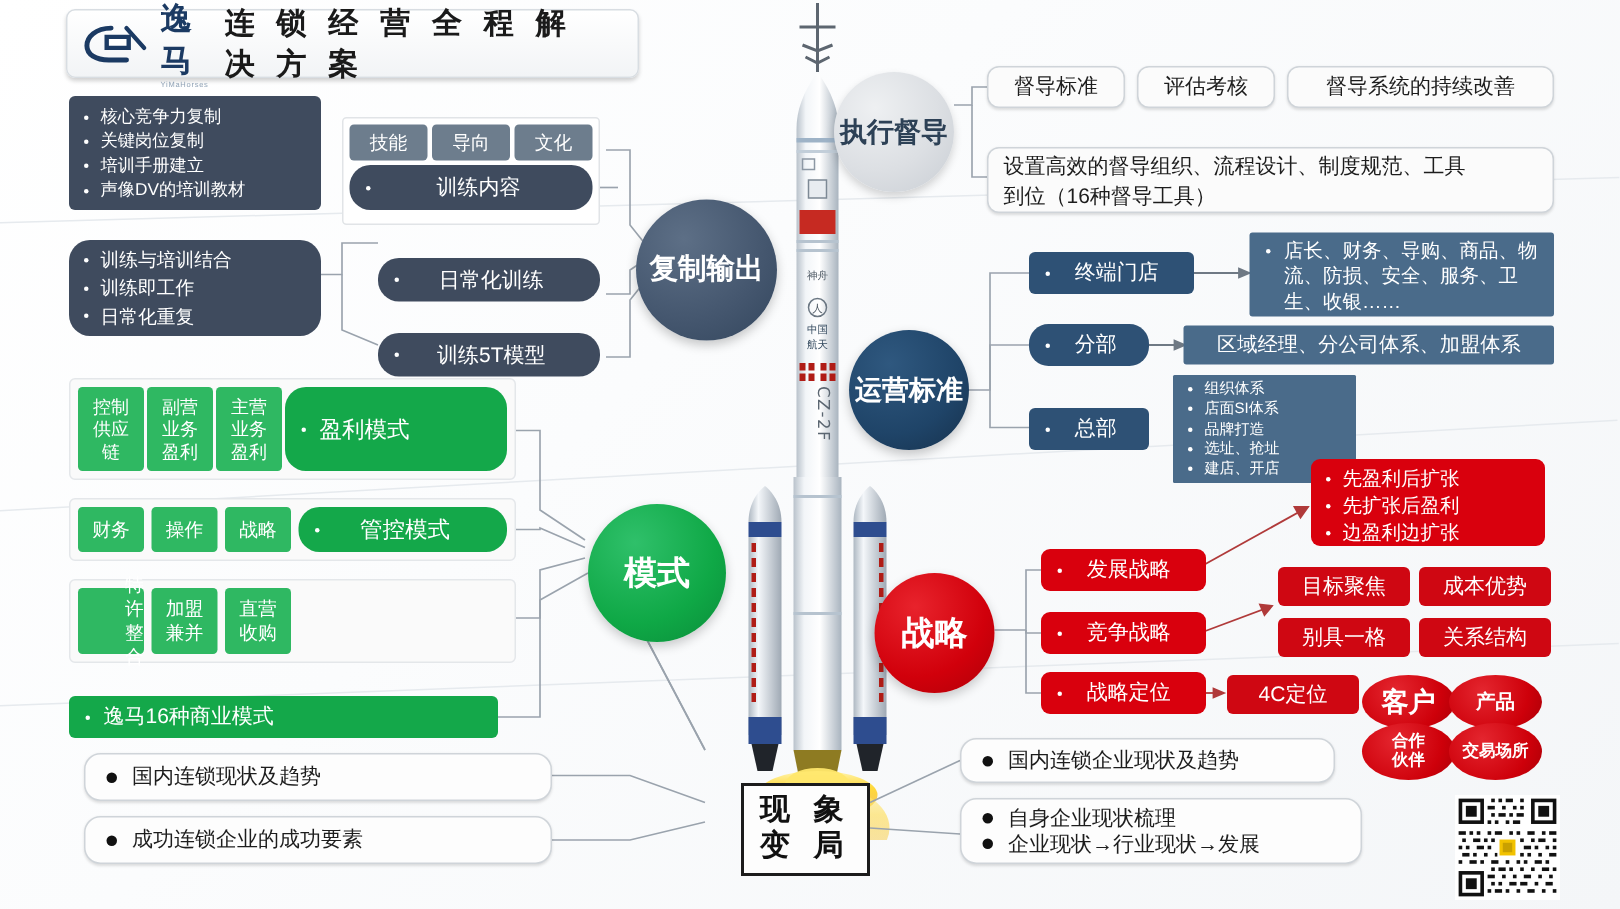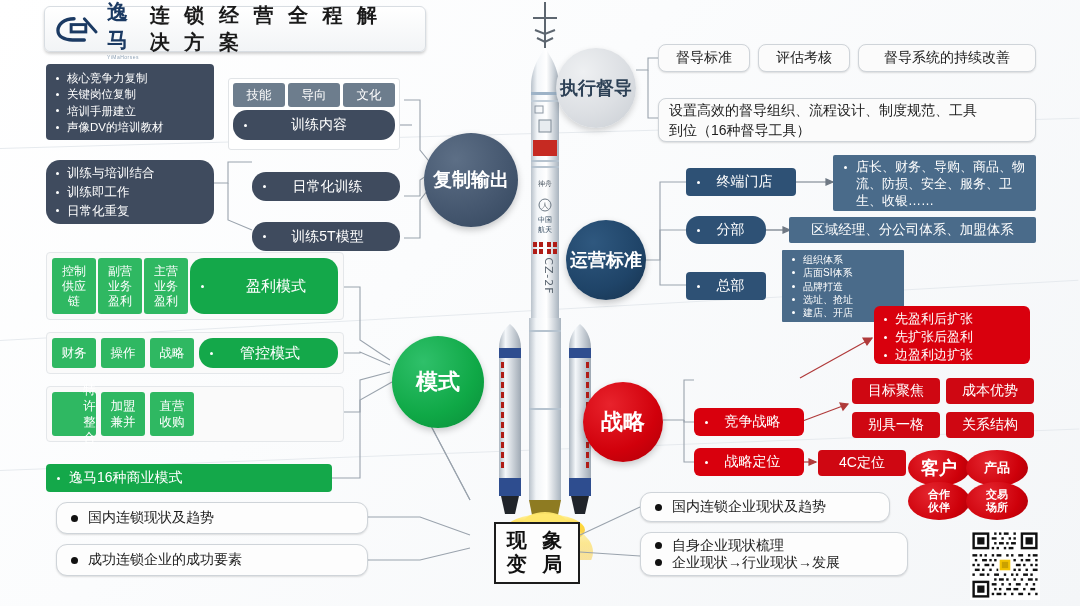--- a/index.html
+++ b/index.html
@@ -334,21 +334,21 @@
         <span>业务</span>
         <span>盈利</span>
       </div>
       <div class="greenlite vctr" style="width:44px;text-align:center;font-size:12px;line-height:1.25;">
         <span>主营</span>
         <span>业务</span>
         <span>盈利</span>
       </div>
       <div class="greenR bul" style="flex:1;font-size:15px;">
         <span class="dot"></span>
-        <span style="flex:1;text-align:right;padding-right:32px;font-family:Liberation Serif, serif;">盈利模式</span>
+        <span style="flex:1;text-align:left;padding-right:32px;font-family:Liberation Serif, serif;">盈利模式</span>
       </div>
     </div>
   </div>
 
   <div class="abs frame" style="left:46px;top:332px;width:298px;height:42px;padding:5px;">
     <div style="display:flex;gap:5px;height:100%;">
       <div class="greenlite ctr" style="width:44px;font-size:12.5px;">财务</div>
       <div class="greenlite ctr" style="width:44px;font-size:12.5px;">操作</div>
       <div class="greenlite ctr" style="width:44px;font-size:12.5px;">战略</div>
       <div class="greenR bul" style="flex:1;font-size:15px;">
@@ -438,20 +438,24 @@
       <li>品牌打造</li>
       <li>选址、抢址</li>
       <li>建店、开店</li>
     </ul>
   </div>
 
   <div class="abs circ c-red" style="left:583px;top:382px;width:80px;height:80px;font-size:22px;">
     <span>战略</span>
   </div>
 
+  <div class="abs red bul" style="left:694px;top:366px;width:110px;height:28px;font-size:14px;">
+    <span class="dot"></span>
+    <span style="flex:1;text-align:center;padding-right:16px;">发展战略</span>
+  </div>
   <div class="abs red bul" style="left:694px;top:408px;width:110px;height:28px;font-size:14px;">
     <span class="dot"></span>
     <span style="flex:1;text-align:center;padding-right:16px;">竞争战略</span>
   </div>
   <div class="abs red bul" style="left:694px;top:448px;width:110px;height:28px;font-size:14px;">
     <span class="dot"></span>
     <span style="flex:1;text-align:center;padding-right:16px;">战略定位</span>
   </div>
 
   <div class="abs red" style="left:874px;top:306px;width:156px;height:58px;padding:4px 0;font-size:13px;line-height:1.4;">
@@ -472,21 +476,21 @@
   <div class="abs ell" style="left:908px;top:450px;width:62px;height:36px;font-size:18px;">
     <span>客户</span>
   </div>
   <div class="abs ell" style="left:966px;top:450px;width:62px;height:36px;font-size:13px;">
     <span>产品</span>
   </div>
   <div class="abs ell" style="left:908px;top:482px;width:62px;height:38px;font-size:11px;flex-direction:column;line-height:1.15;">
     <span>合作</span>
     <span>伙伴</span>
   </div>
-  <div class="abs ell" style="left:966px;top:482px;width:62px;height:38px;font-size:11px;flex-direction:column;line-height:1.15;">
+  <div class="abs ell" style="left:966px;top:482px;width:62px;height:38px;font-size:11px;flex-direction:row;line-height:1.15;">
     <span>交易</span>
     <span>场所</span>
   </div>
 
   <div class="abs phen" style="left:494px;top:522px;width:86px;height:62px;font-size:20px;">
     <span>现 象</span>
     <span>变 局</span>
   </div>
 
   <div class="abs white-card bul" style="left:640px;top:492px;width:250px;height:30px;font-size:14px;">

